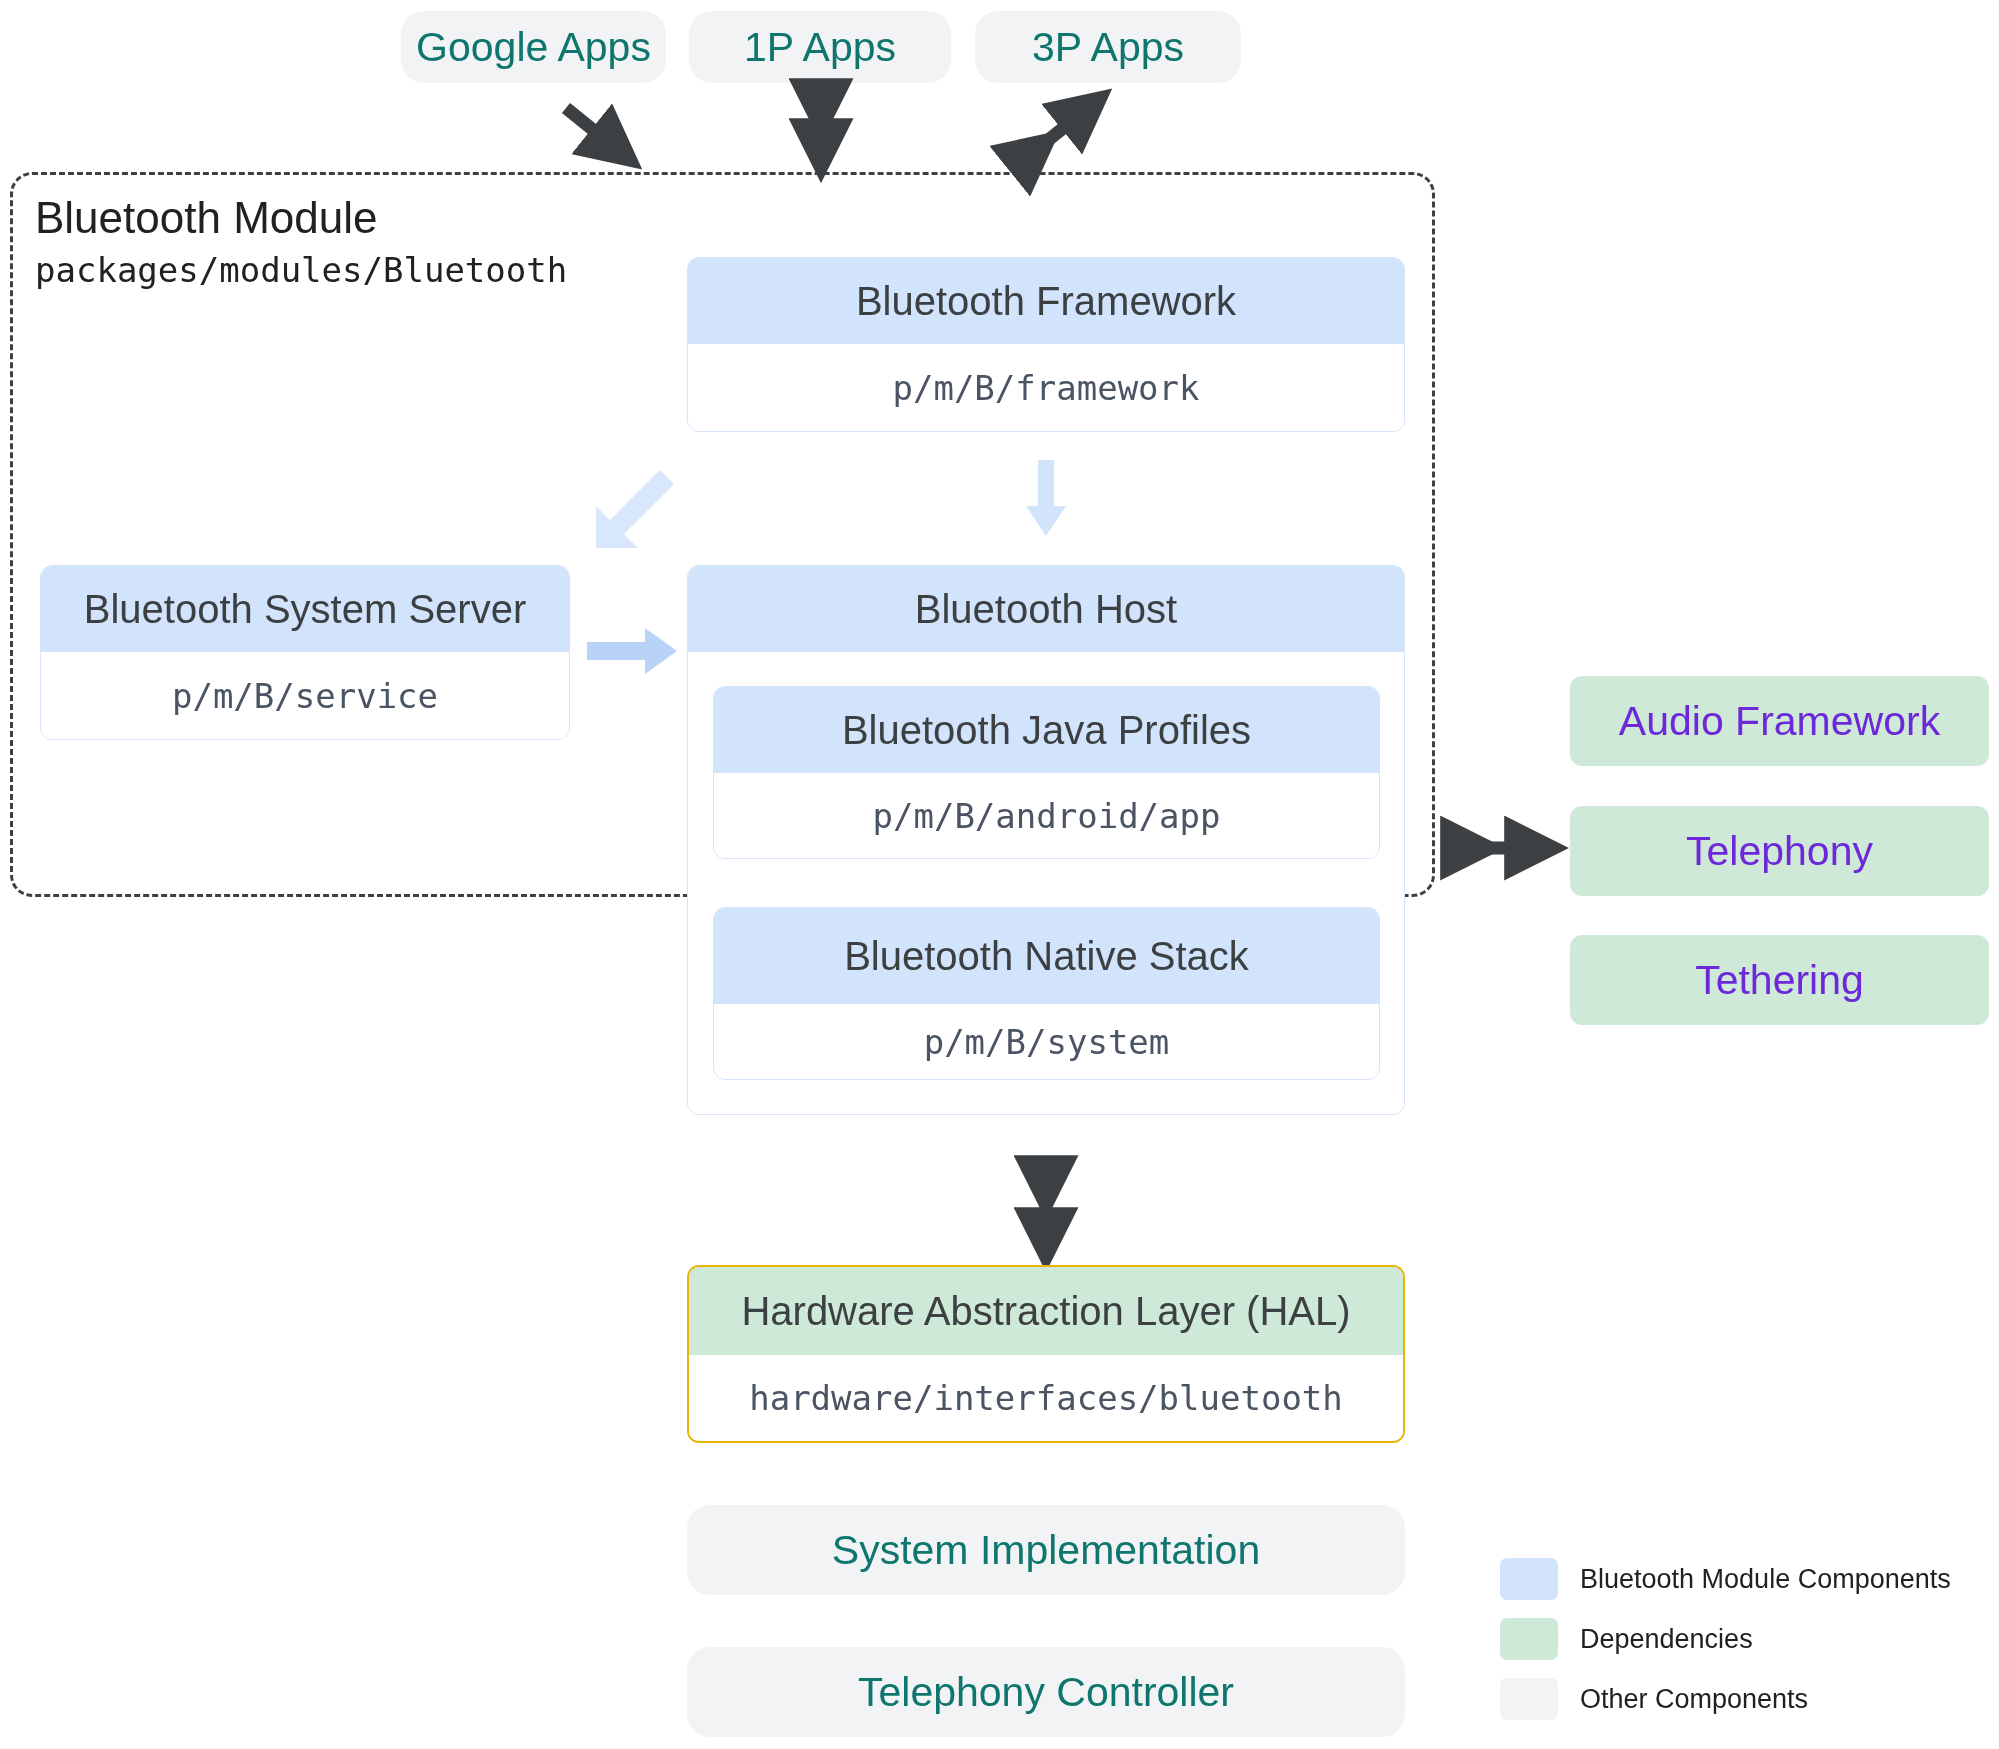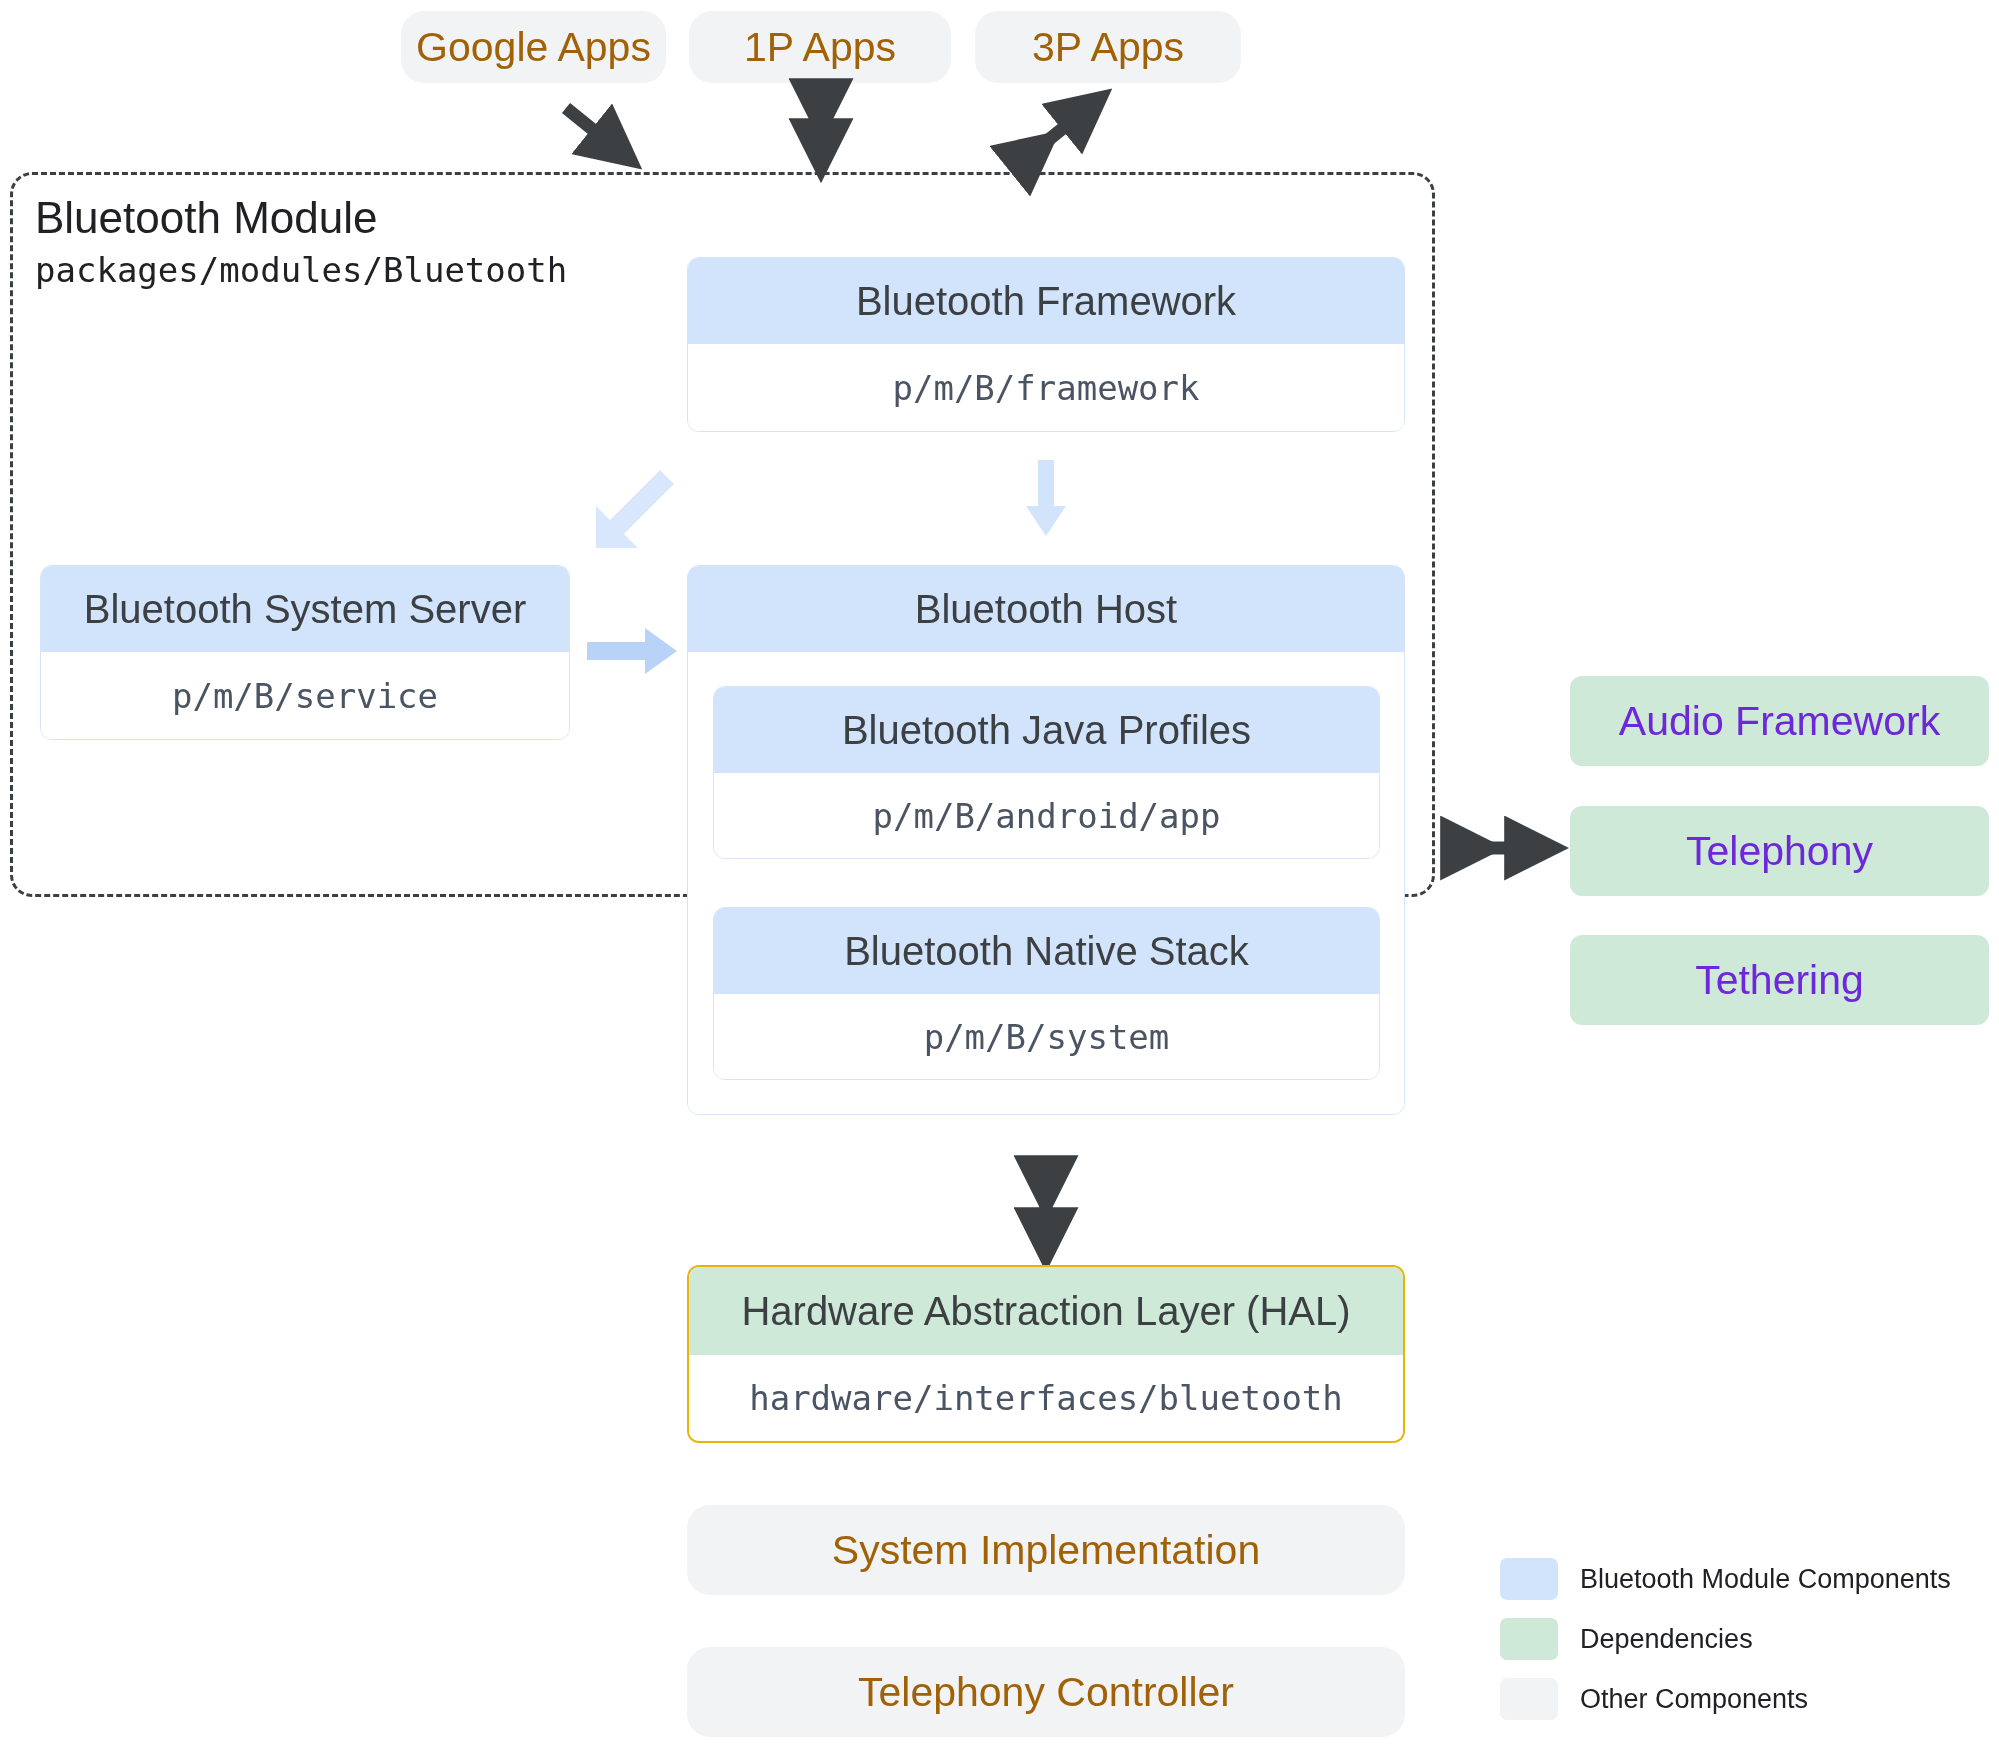--- a/index.html
+++ b/index.html
@@ -16,21 +16,21 @@
 
   
   .box{
     border-radius:12px;
     display:flex;align-items:center;justify-content:center;
     text-align:center;
     box-sizing:border-box;
   }
   .grey-box{
     background:#f1f3f4;
-    color:#a16207;
+    color:#0f766e;
     font-size:41px;
     border-radius:23px;
   }
   .green-box{
     background:#cfe9d9;
     color:#6d28d9;
     font-size:41px;
     border-radius:12px;
   }
 
@@ -181,21 +181,21 @@
     <div class="card-head" style="height:86px;">Bluetooth Host</div>
     <div style="flex:1;background:#ffffff;"></div>
   </div>
 
   <div class="abs card blue" style="left:713px;top:686px;width:667px;height:173px;">
     <div class="card-head" style="height:86px;">Bluetooth Java Profiles</div>
     <div class="card-path">p/m/B/android/app</div>
   </div>
 
   <div class="abs card blue" style="left:713px;top:907px;width:667px;height:173px;">
-    <div class="card-head" style="height:86px;">Bluetooth Native Stack</div>
+    <div class="card-head" style="height:96px;">Bluetooth Native Stack</div>
     <div class="card-path">p/m/B/system</div>
   </div>
 
   <div class="abs" style="left:1460px;top:825px;width:92px;height:46px;">
     <svg width="92" height="46" viewBox="0 0 92 46">
       <defs>
         <marker id="dkArrowL" markerWidth="5" markerHeight="5" refX="2.6" refY="2.5" orient="auto">
           <path d="M0,0 L5,2.5 L0,5 z" fill="#3c4043"></path>
         </marker>
         <marker id="dkArrowR" markerWidth="5" markerHeight="5" refX="2.6" refY="2.5" orient="auto">

